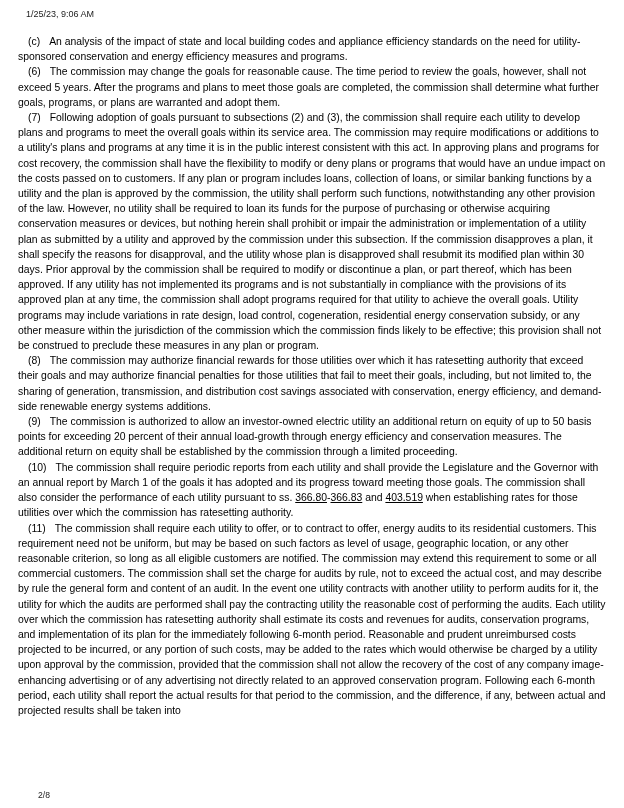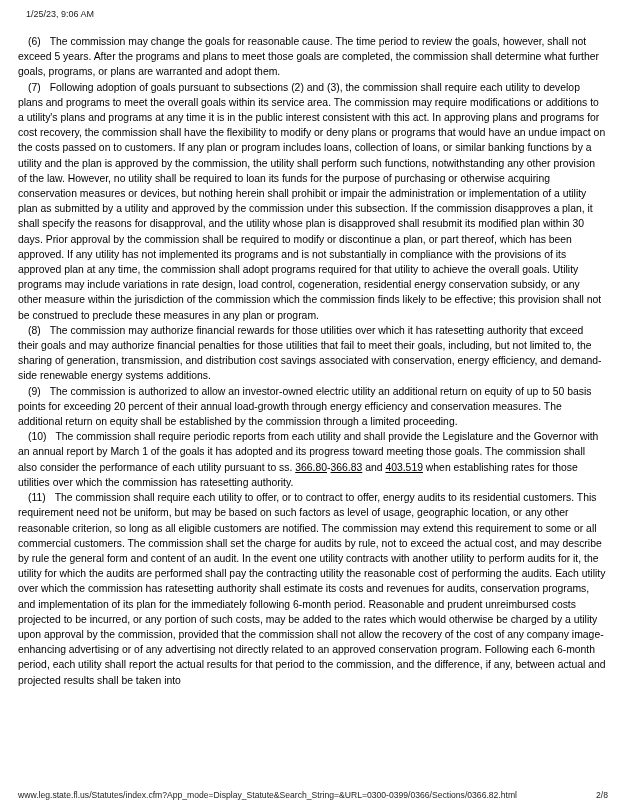--- a/index.html
+++ b/index.html
@@ -83,26 +83,26 @@
 </head>
 <body>
 
 <div class="page">
 
   <div class="print-header">
     <span class="print-date">1/25/23, 9:06 AM</span>
   </div>
 
   <main class="statute-body" id="statute-body">
+      <p class="statute-paragraph"><span class="pnum">(c)</span>An analysis of the impact of state and local building codes and appliance efficiency standards on the need for utility-sponsored conservation and energy efficiency measures and programs.</p>
       <p class="statute-paragraph"><span class="pnum">(6)</span>The commission may change the goals for reasonable cause. The time period to review the goals, however, shall not exceed 5 years. After the programs and plans to meet those goals are completed, the commission shall determine what further goals, programs, or plans are warranted and adopt them.</p>
       <p class="statute-paragraph"><span class="pnum">(7)</span>Following adoption of goals pursuant to subsections (2) and (3), the commission shall require each utility to develop plans and programs to meet the overall goals within its service area. The commission may require modifications or additions to a utility's plans and programs at any time it is in the public interest consistent with this act. In approving plans and programs for cost recovery, the commission shall have the flexibility to modify or deny plans or programs that would have an undue impact on the costs passed on to customers. If any plan or program includes loans, collection of loans, or similar banking functions by a utility and the plan is approved by the commission, the utility shall perform such functions, notwithstanding any other provision of the law. However, no utility shall be required to loan its funds for the purpose of purchasing or otherwise acquiring conservation measures or devices, but nothing herein shall prohibit or impair the administration or implementation of a utility plan as submitted by a utility and approved by the commission under this subsection. If the commission disapproves a plan, it shall specify the reasons for disapproval, and the utility whose plan is disapproved shall resubmit its modified plan within 30 days. Prior approval by the commission shall be required to modify or discontinue a plan, or part thereof, which has been approved. If any utility has not implemented its programs and is not substantially in compliance with the provisions of its approved plan at any time, the commission shall adopt programs required for that utility to achieve the overall goals. Utility programs may include variations in rate design, load control, cogeneration, residential energy conservation subsidy, or any other measure within the jurisdiction of the commission which the commission finds likely to be effective; this provision shall not be construed to preclude these measures in any plan or program.</p>
       <p class="statute-paragraph"><span class="pnum">(8)</span>The commission may authorize financial rewards for those utilities over which it has ratesetting authority that exceed their goals and may authorize financial penalties for those utilities that fail to meet their goals, including, but not limited to, the sharing of generation, transmission, and distribution cost savings associated with conservation, energy efficiency, and demand-side renewable energy systems additions.</p>
       <p class="statute-paragraph"><span class="pnum">(9)</span>The commission is authorized to allow an investor-owned electric utility an additional return on equity of up to 50 basis points for exceeding 20 percent of their annual load-growth through energy efficiency and conservation measures. The additional return on equity shall be established by the commission through a limited proceeding.</p>
       <p class="statute-paragraph"><span class="pnum">(10)</span>The commission shall require periodic reports from each utility and shall provide the Legislature and the Governor with an annual report by March 1 of the goals it has adopted and its progress toward meeting those goals. The commission shall also consider the performance of each utility pursuant to ss. <a class="statute-link">366.80</a>-<a class="statute-link">366.83</a> and <a class="statute-link">403.519</a> when establishing rates for those utilities over which the commission has ratesetting authority.</p>
       <p class="statute-paragraph"><span class="pnum">(11)</span>The commission shall require each utility to offer, or to contract to offer, energy audits to its residential customers. This requirement need not be uniform, but may be based on such factors as level of usage, geographic location, or any other reasonable criterion, so long as all eligible customers are notified. The commission may extend this requirement to some or all commercial customers. The commission shall set the charge for audits by rule, not to exceed the actual cost, and may describe by rule the general form and content of an audit. In the event one utility contracts with another utility to perform audits for it, the utility for which the audits are performed shall pay the contracting utility the reasonable cost of performing the audits. Each utility over which the commission has ratesetting authority shall estimate its costs and revenues for audits, conservation programs, and implementation of its plan for the immediately following 6-month period. Reasonable and prudent unreimbursed costs projected to be incurred, or any portion of such costs, may be added to the rates which would otherwise be charged by a utility upon approval by the commission, provided that the commission shall not allow the recovery of the cost of any company image-enhancing advertising or of any advertising not directly related to an approved conservation program. Following each 6-month period, each utility shall report the actual results for that period to the commission, and the difference, if any, between actual and projected results shall be taken into</p>
     </main>
 
   <div class="print-footer">
-    <span class="footer-url">www.leg.state.fl.us/Statutes/index.cfm?App_mode=Display_Statute&amp;Search_String=&amp;URL=0300-0399/0366/Sections/0366.82.html</span>
     <span class="page-number">2/8</span>
   </div>
 
 </div>
 
 </body></html>

